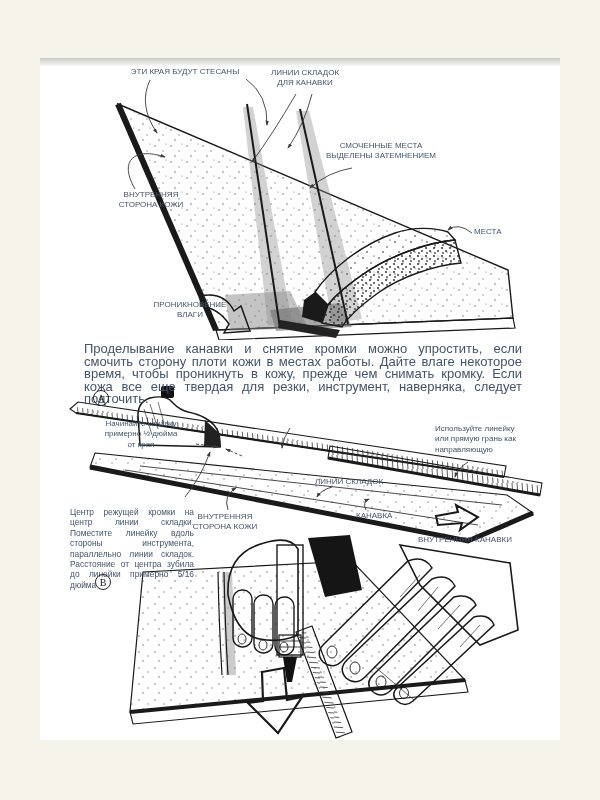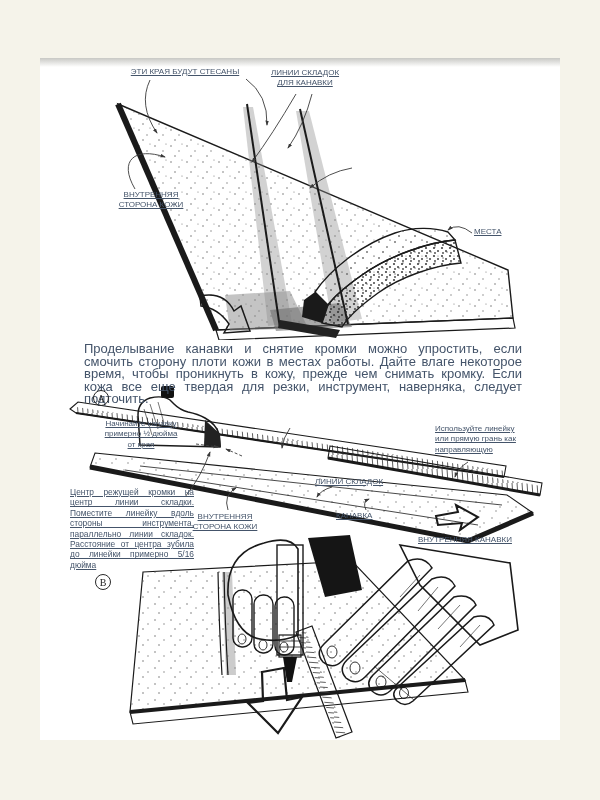--- a/index.html
+++ b/index.html
@@ -1,22 +1,22 @@
 <!DOCTYPE html>
 <html><head>
 <meta charset="utf-8">
 <style>
   html,body{margin:0;padding:0;}
   body{width:600px;height:800px;background:#f5f3ea;font-family:"Liberation Sans",sans-serif;}
   #app{position:relative;width:600px;height:800px;overflow:hidden;}
   .page{position:absolute;left:40px;top:58px;width:520px;height:682px;background:#ffffff;overflow:hidden;}
   .page::before{content:"";position:absolute;left:0;top:0;right:0;height:9px;
     background:linear-gradient(#c8c8c4,rgba(255,255,255,0));pointer-events:none;z-index:9;}
-  .lbl{position:absolute;font-size:8px;line-height:1.3;color:#44546a;white-space:pre-line;z-index:5;text-decoration:underline;}
-  .c{text-align:center;} .r{text-align:center;} .j{text-align:justify;}
+  .lbl{position:absolute;font-size:8px;line-height:1.3;color:#44546a;white-space:pre-line;z-index:5;}
+  .c{text-align:center;} .r{text-align:center;} .j{text-align:justify;margin-top:20px;}
   .para{position:absolute;left:44px;top:285px;width:438px;font-size:13px;line-height:12.6px;
     color:#44546a;text-align:justify;z-index:5;}
   .block{font-size:8.4px;line-height:10.4px;}
   .circ{position:absolute;width:14px;height:14px;border:1.3px solid #2a2a2a;border-radius:50%;
     display:flex;align-items:center;justify-content:center;
     font-family:"Liberation Serif",serif;font-size:10px;color:#222;z-index:6;}
   svg{position:absolute;z-index:1;}
   .ln{stroke:#1a1a1a;fill:none;}
   .ldr{stroke:#3a3a3a;stroke-width:0.9;fill:none;}
 </style>
@@ -70,23 +70,27 @@
     <path class="ldr" marker-end="url(#ah1)" d="M256,16 Q232,57 212,84"></path>
     <path class="ldr" marker-end="url(#ah1)" d="M272,16 Q264,47 248,70"></path>
     <path class="ldr" marker-end="url(#ah1)" d="M312,90 Q288,94 270,110"></path>
     <path class="ldr" marker-end="url(#ah1)" d="M95,111 C78,82 95,69 125,79"></path>
     <path class="ldr" marker-end="url(#ah1)" d="M432,155 Q418,144 408,152"></path>
   </svg>
 
   <div class="lbl c" style="left:82px;top:9px;width:126px">ЭТИ КРАЯ БУДУТ СТЕСАНЫ</div>
   <div class="lbl c" style="left:224px;top:10px;width:82px">ЛИНИИ СКЛАДОК
 ДЛЯ КАНАВКИ</div>
+  <div class="lbl c" style="left:270px;top:83px;width:142px">СМОЧЕННЫЕ МЕСТА
+ВЫДЕЛЕНЫ ЗАТЕМНЕНИЕМ</div>
   <div class="lbl c" style="left:58px;top:132px;width:106px">ВНУТРЕННЯЯ
 СТОРОНА КОЖИ</div>
   <div class="lbl" style="left:434px;top:169px">МЕСТА</div>
+  <div class="lbl c" style="left:92px;top:242px;width:116px">ПРОНИКНОВЕНИЕ
+ВЛАГИ</div>
 
   <div class="para">Проделывание канавки и снятие кромки можно упростить, если смочить сторону плоти кожи в местах работы. Дайте влаге некоторое время, чтобы проникнуть в кожу, прежде чем снимать кромку. Если кожа все еще твердая для резки, инструмент, наверняка, следует подточить.</div>
 
   <svg style="left:0;top:327px" width="520" height="180" viewBox="0 0 520 180">
     <defs>
       <pattern id="sp2" width="16" height="16" patternUnits="userSpaceOnUse">
         <circle cx="4" cy="5" r="0.7" fill="#555"></circle>
             <circle cx="12" cy="10" r="0.7" fill="#555"></circle>
         <circle cx="8" cy="14" r="0.7" fill="#555"></circle>
       </pattern>
@@ -133,21 +137,21 @@
   <div class="lbl r" style="left:46px;top:361px;width:110px">Начинайте канавку
 примерно ½ дюйма
 от края</div>
   <div class="lbl" style="left:395px;top:366px">Используйте линейку
 или прямую грань как
 направляющую</div>
   <div class="lbl" style="left:275px;top:419px">ЛИНИИ СКЛАДОК</div>
   <div class="lbl j block" style="left:30px;top:429px;width:124px">Центр режущей кромки на центр линии складки. Поместите линейку вдоль стороны инструмента, параллельно линии складок. Расстояние от центра зубила до линейки примерно 5/16 дюйма</div>
   <div class="lbl c" style="left:145px;top:454px;width:80px">ВНУТРЕННЯЯ
 СТОРОНА КОЖИ</div>
-  <div class="lbl" style="left:296px;top:453px">КАНАВКА</div>
+  <div class="lbl" style="left:316px;top:453px">КАНАВКА</div>
   <div class="lbl" style="left:378px;top:477px">ВНУТРЕННЯЯ КАНАВКИ</div>
 
   <svg style="left:0;top:477px" width="520" height="205" viewBox="0 0 520 205">
     <defs>
       <pattern id="sp3" width="16" height="16" patternUnits="userSpaceOnUse">
         <circle cx="3" cy="5" r="0.8" fill="#555"></circle>
             <circle cx="12" cy="9" r="0.7" fill="#555"></circle>
         <circle cx="7" cy="14" r="0.8" fill="#555"></circle>
       </pattern>
       <pattern id="hatchB" width="14" height="5" patternUnits="userSpaceOnUse">

